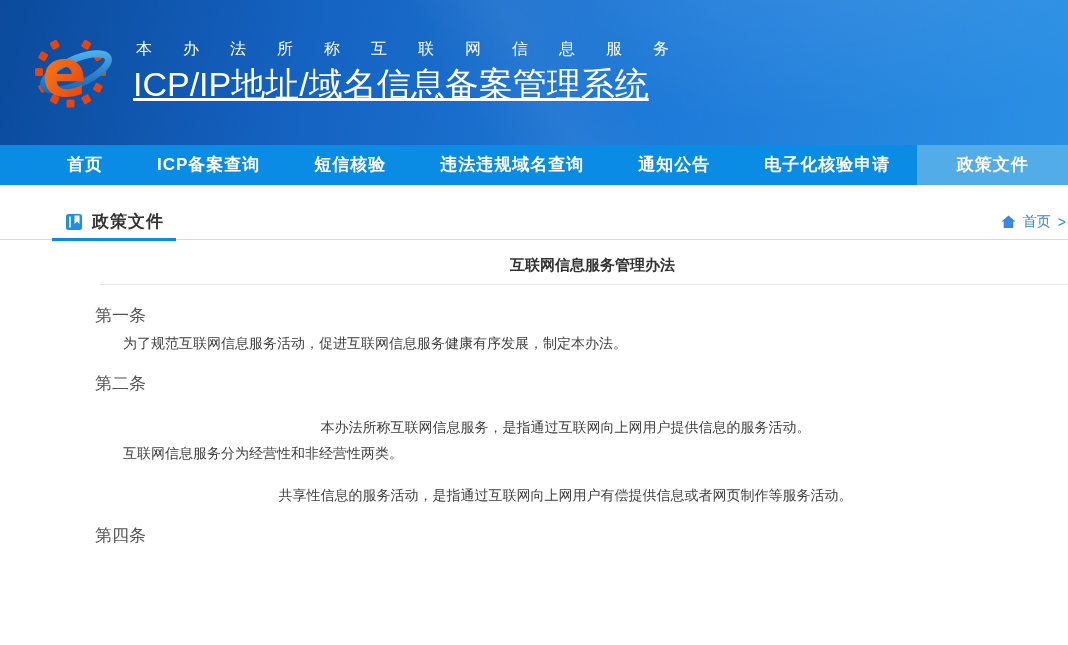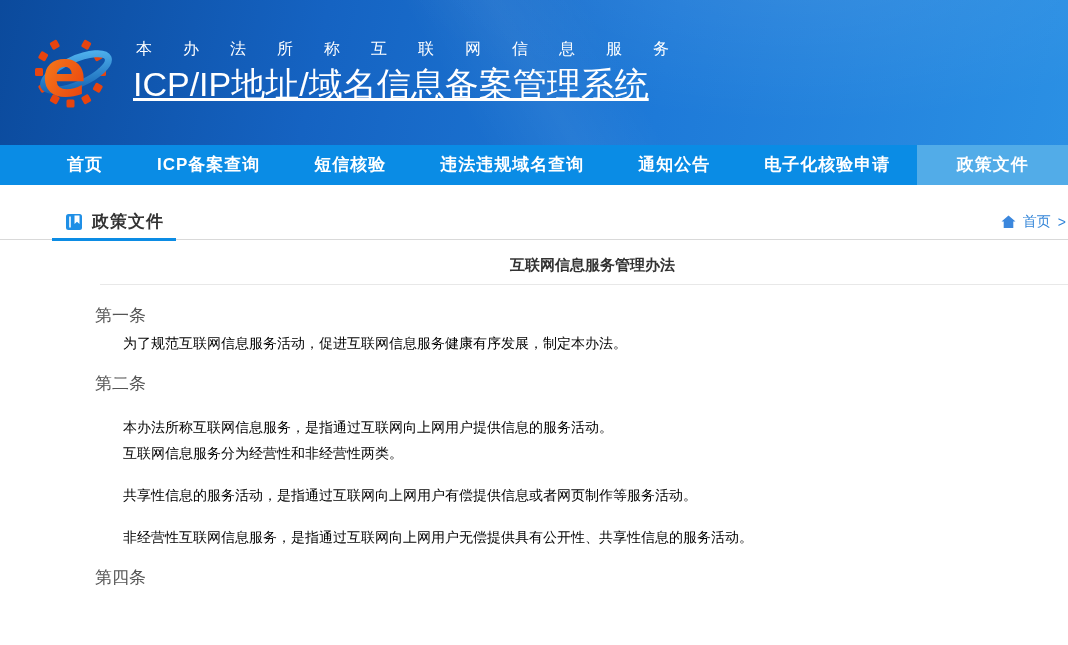--- a/index.html
+++ b/index.html
@@ -52,23 +52,23 @@
 
   
   .doc-head { margin-left: 100px; width: 985px; }
   .doc-title { margin-top: 16px; text-align: center; font-size: 15px; font-weight: bold; color: #333333; line-height: 18px; }
   .doc-divider { margin-left: 100px; width: 985px; border: none; border-top: 1px solid #e8e8e8; margin-top: 10px; }
 
   .article { padding-left: 95px; padding-right: 60px; }
   .article h3 { font-size: 17px; font-weight: 400; color: #555555; line-height: 20px; margin: 0; }
   .article h3.first { margin-top: 21px; }
   .article h3.follow { margin-top: 22px; font-family: Liberation Serif, serif; }
-  .article p { font-size: 14px; color: #000000; line-height: 18px; margin: 0; text-indent: 2em; }
+  .article p { font-size: 14px; color: #404040; line-height: 18px; margin: 0; text-indent: 2em; }
   .article p.after-h { margin-top: 8px; }
-  .article p.after-p { margin-top: 24px; }
+  .article p.after-p { margin-top: 24px; text-align: center; }
 </style>
 </head>
 <body>
 
 <header class="banner">
   <svg class="logo" viewBox="0 0 78 104" xmlns="http://www.w3.org/2000/svg">
     <defs>
       <linearGradient id="og" x1="0" y1="0" x2="1" y2="1">
         <stop offset="0" stop-color="#f7871e"></stop>
           <stop offset="1" stop-color="#e83a0c"></stop>
@@ -140,17 +140,16 @@
 
   <article class="article">
     <h3 class="first">第一条</h3>
     <p class="after-h">为了规范互联网信息服务活动，促进互联网信息服务健康有序发展，制定本办法。</p>
 
     <h3 class="follow">第二条</h3>
     <p class="after-p">本办法所称互联网信息服务，是指通过互联网向上网用户提供信息的服务活动。</p>
 
     <p class="after-h">互联网信息服务分为经营性和非经营性两类。</p>
     <p class="after-p">共享性信息的服务活动，是指通过互联网向上网用户有偿提供信息或者网页制作等服务活动。</p>
-    <p class="after-p">非经营性互联网信息服务，是指通过互联网向上网用户无偿提供具有公开性、共享性信息的服务活动。</p>
 
     <h3 class="follow">第四条</h3>
   </article>
 </main>
 
 </body></html>

